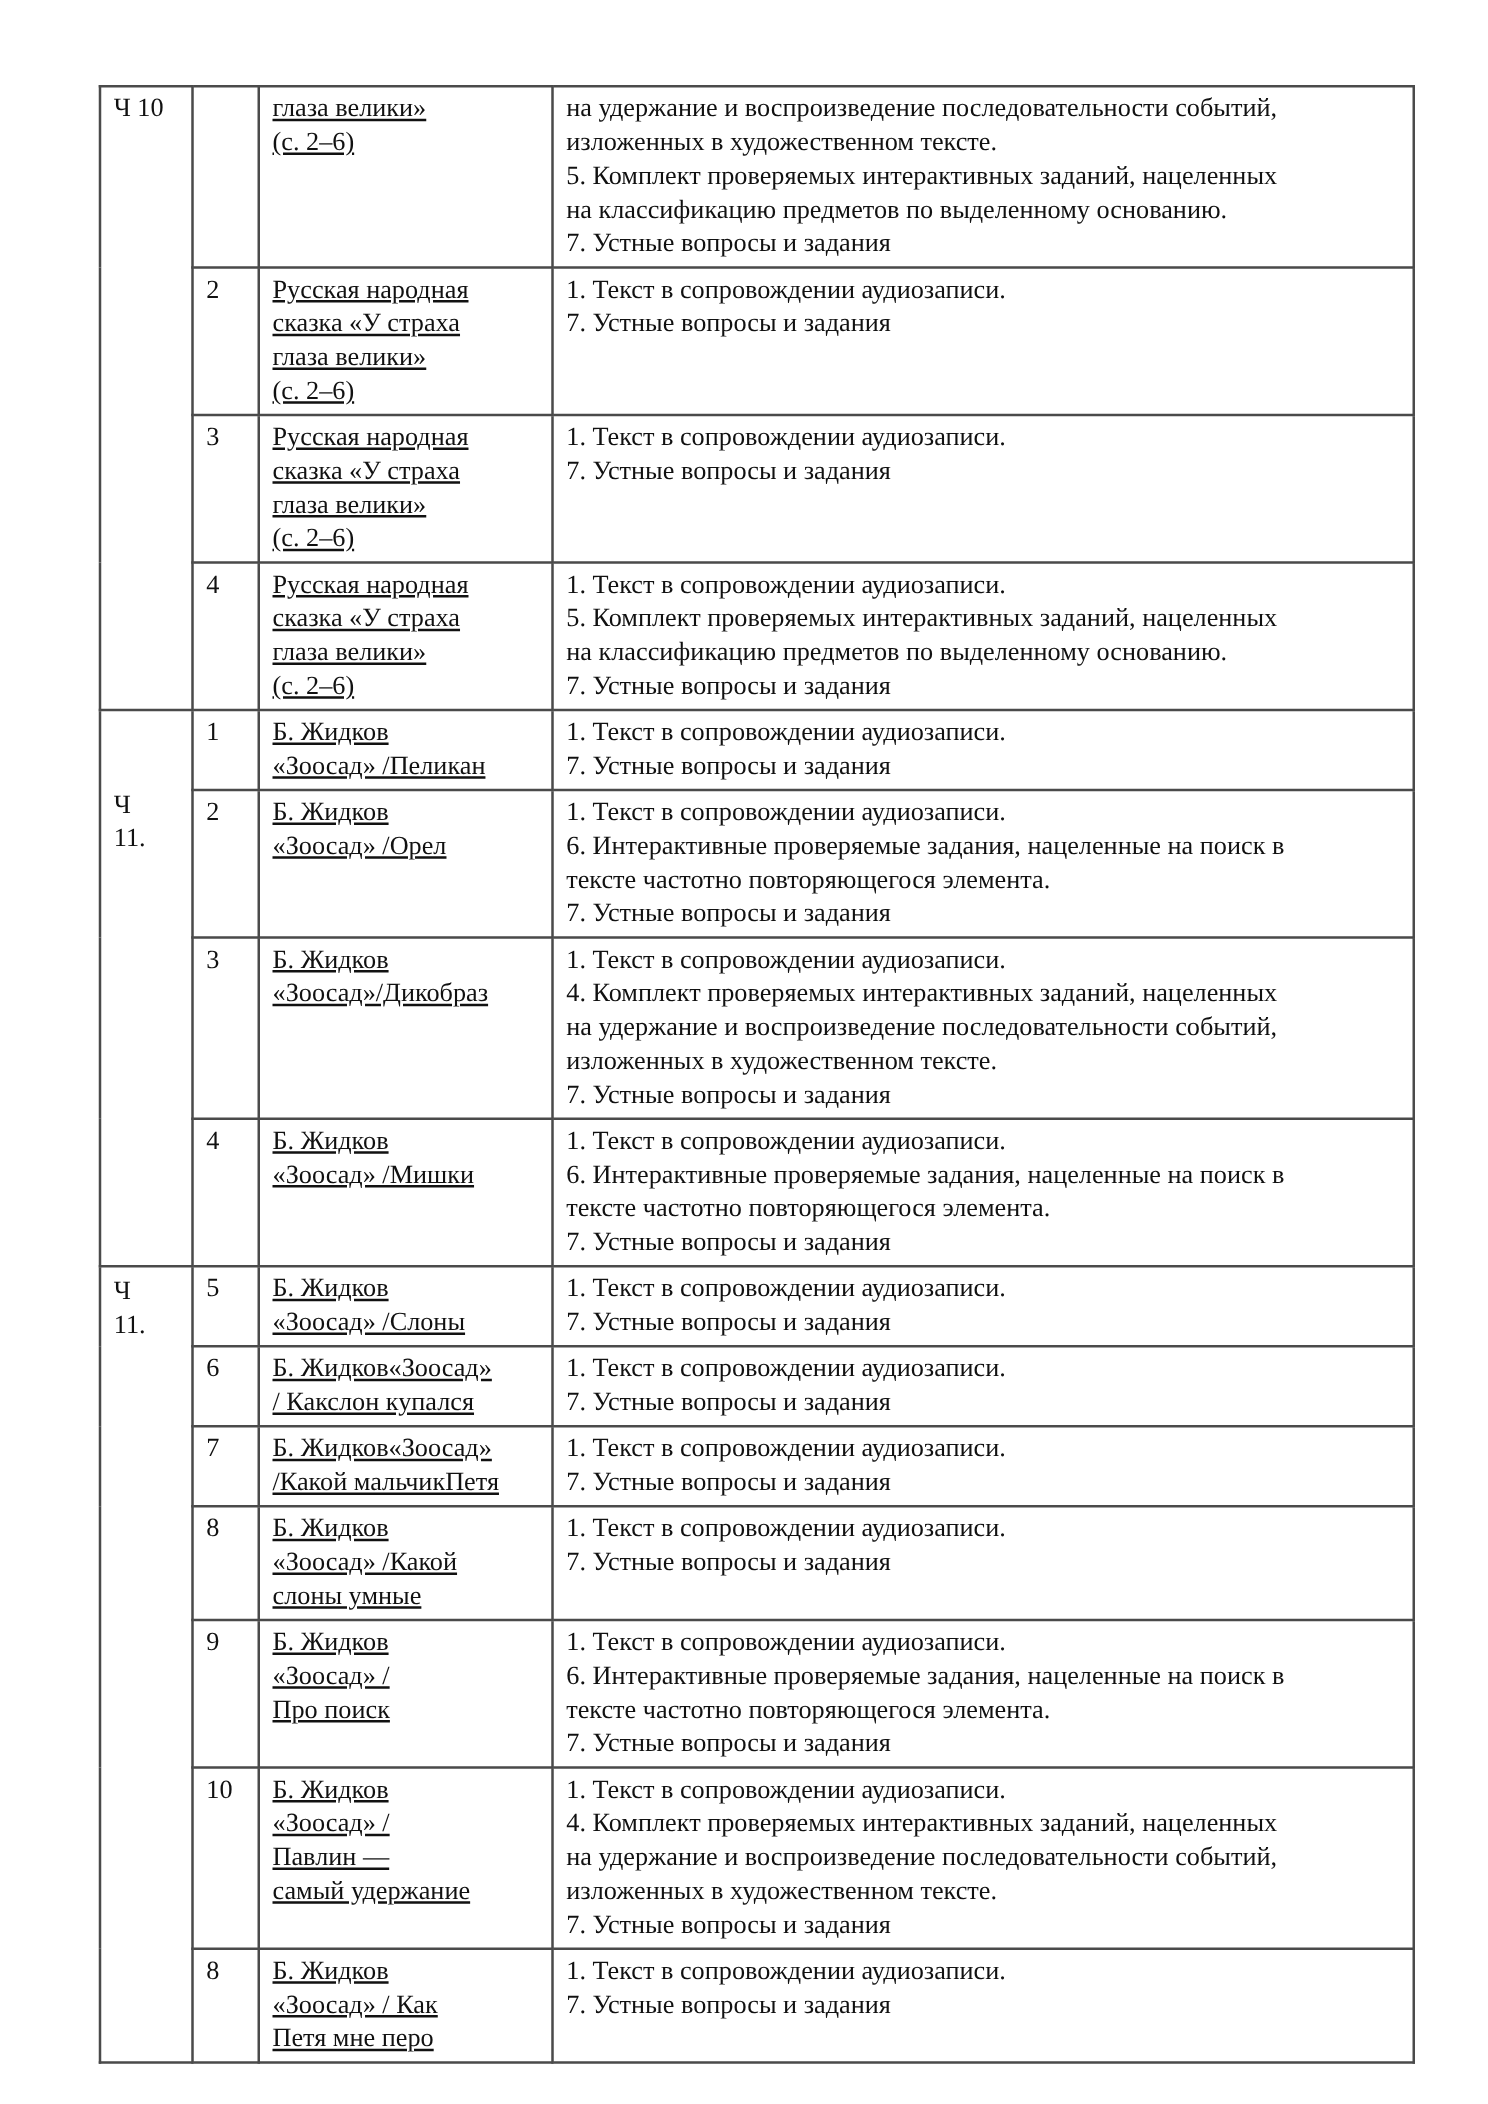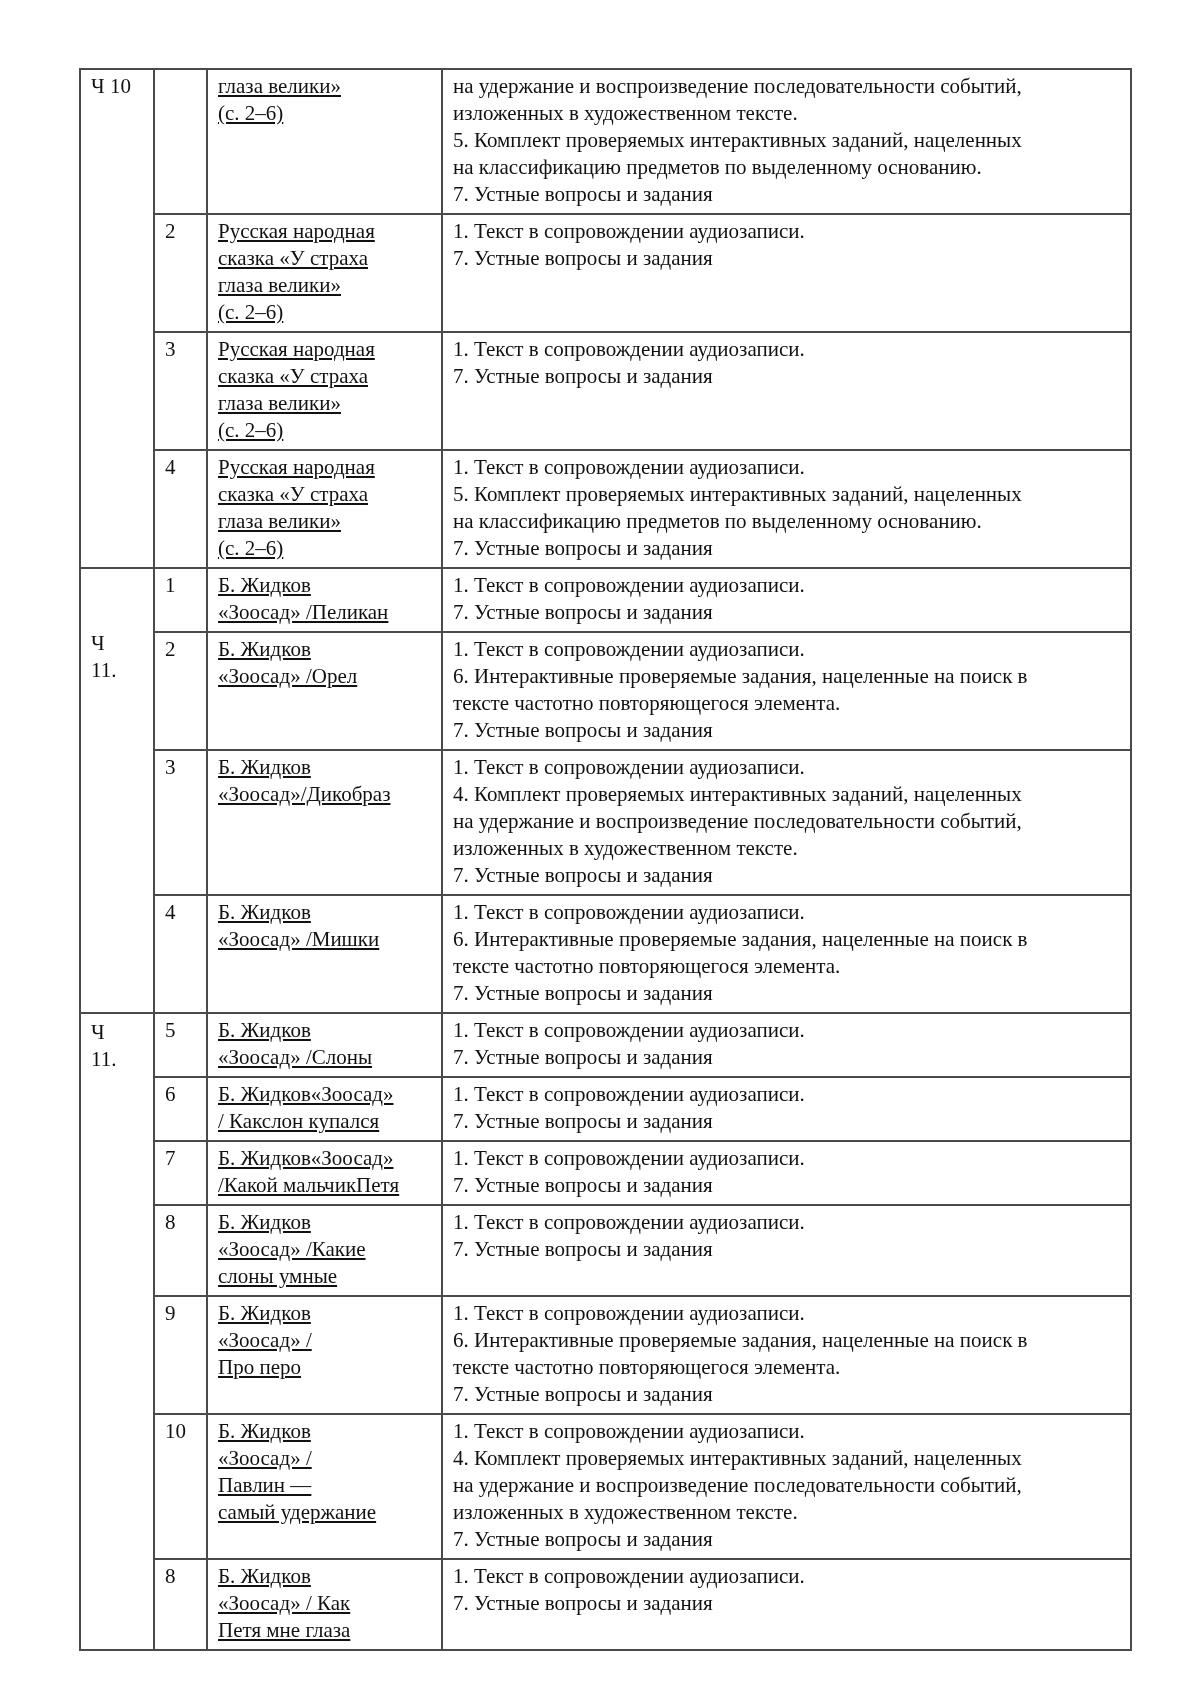--- a/index.html
+++ b/index.html
@@ -225,36 +225,36 @@
             <div class="ln">1. Текст в сопровождении аудиозаписи.</div>
             <div class="ln">7. Устные вопросы и задания</div>
           </td>
         </tr>
         <tr>
           <td class="c-num">
             <div class="ln">8</div>
           </td>
           <td class="c-title">
             <div class="ln">Б. Жидков</div>
-            <div class="ln">«Зоосад» /Какие</div>
+            <div class="ln">«Зоосад» /Какой</div>
             <div class="ln">слоны умные</div>
           </td>
           <td class="c-content">
             <div class="ln">1. Текст в сопровождении аудиозаписи.</div>
             <div class="ln">7. Устные вопросы и задания</div>
           </td>
         </tr>
         <tr>
           <td class="c-num">
             <div class="ln">9</div>
           </td>
           <td class="c-title">
             <div class="ln">Б. Жидков</div>
             <div class="ln">«Зоосад» /</div>
-            <div class="ln">Про перо</div>
+            <div class="ln">Про поиск</div>
           </td>
           <td class="c-content">
             <div class="ln">1. Текст в сопровождении аудиозаписи.</div>
             <div class="ln">6. Интерактивные проверяемые задания, нацеленные на поиск в</div>
             <div class="ln">тексте частотно повторяющегося элемента.</div>
             <div class="ln">7. Устные вопросы и задания</div>
           </td>
         </tr>
         <tr>
           <td class="c-num">
@@ -274,21 +274,21 @@
             <div class="ln">7. Устные вопросы и задания</div>
           </td>
         </tr>
         <tr>
           <td class="c-num">
             <div class="ln">8</div>
           </td>
           <td class="c-title">
             <div class="ln">Б. Жидков</div>
             <div class="ln">«Зоосад» / Как</div>
-            <div class="ln">Петя мне глаза</div>
+            <div class="ln">Петя мне перо</div>
           </td>
           <td class="c-content">
             <div class="ln">1. Текст в сопровождении аудиозаписи.</div>
             <div class="ln">7. Устные вопросы и задания</div>
           </td>
         </tr>
       </tbody>
   </table>
 </div>
 

